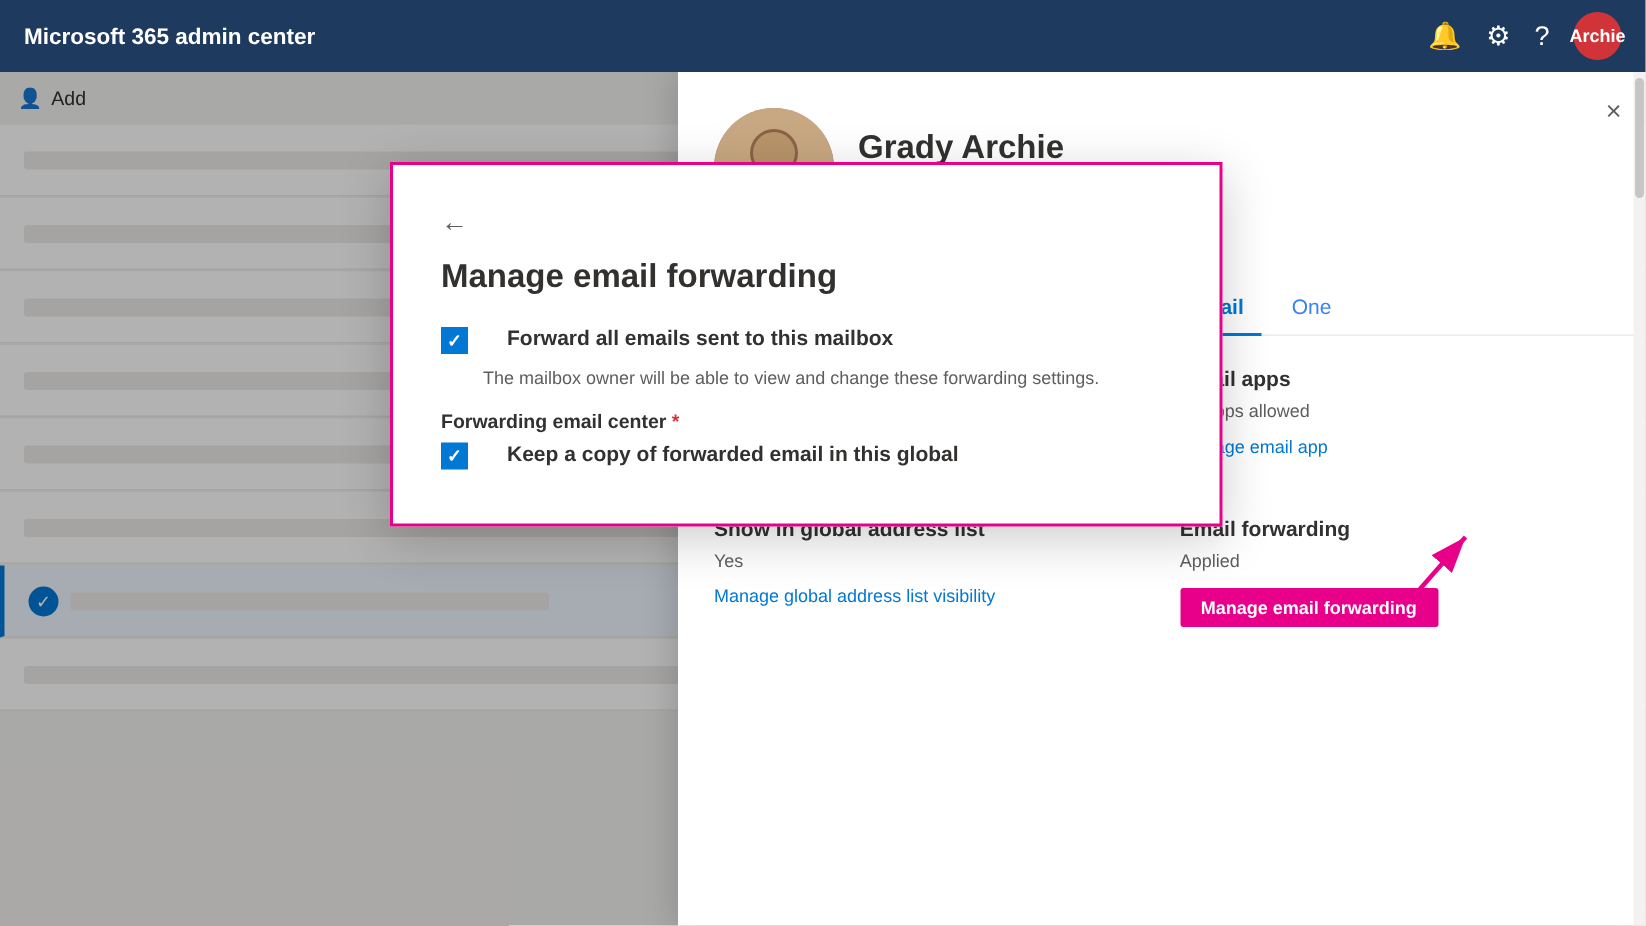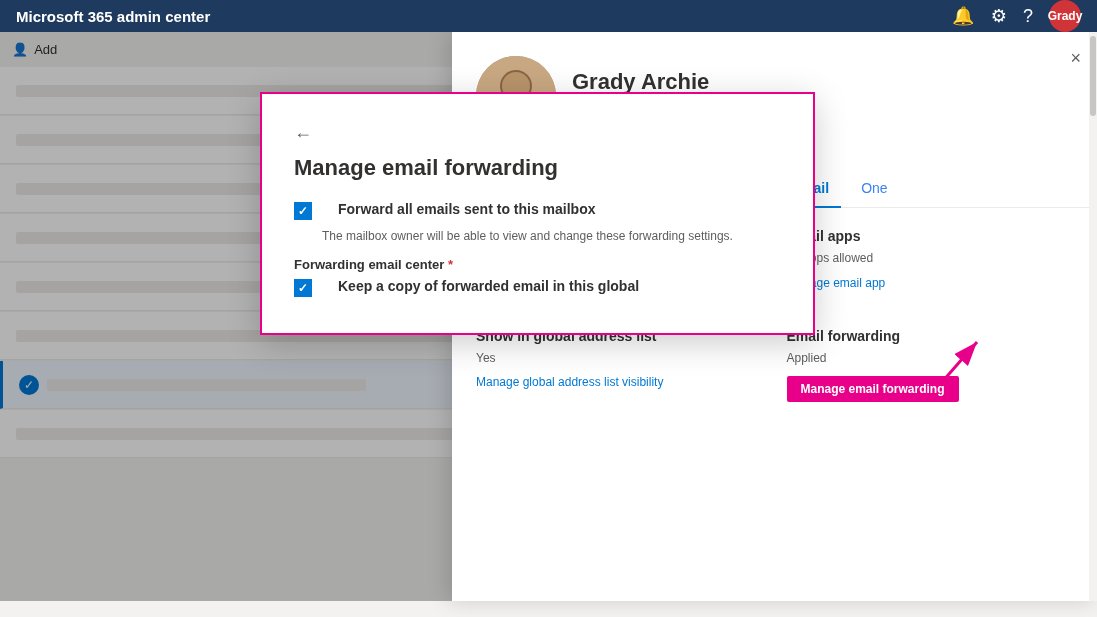--- a/index.html
+++ b/index.html
@@ -1,21 +1,21 @@
 <!DOCTYPE html>
 <html><head>
   <meta charset="utf-8">
   <style>
     * { box-sizing: border-box; margin: 0; padding: 0; }
     body { font-family: 'Segoe UI', Arial, sans-serif; background: #f3f2f1; width: 1097px; height: 617px; overflow: hidden; position: relative; }
 
     
     .topbar {
       background: #1e3a5f;
-      height: 32px;
+      height: 48px;
       display: flex;
       align-items: center;
       padding: 0 16px;
       color: white;
       position: relative;
       z-index: 10;
     }
     .topbar-title {
       font-size: 15px;
       font-weight: 600;
@@ -343,21 +343,21 @@
   </style>
 </head>
 <body>
 
 <div class="topbar">
   <span class="topbar-title">Microsoft 365 admin center</span>
   <div class="topbar-icons">
     <span class="topbar-icon">🔔</span>
     <span class="topbar-icon">⚙</span>
     <span class="topbar-icon">?</span>
-    <div class="topbar-avatar">Grady</div>
+    <div class="topbar-avatar">Archie</div>
   </div>
 </div>
 
 <div class="main-area">
 
   <div class="left-bg">
     <div class="sidebar-add">
       <span>👤</span>
       <span>Add</span>
     </div>

